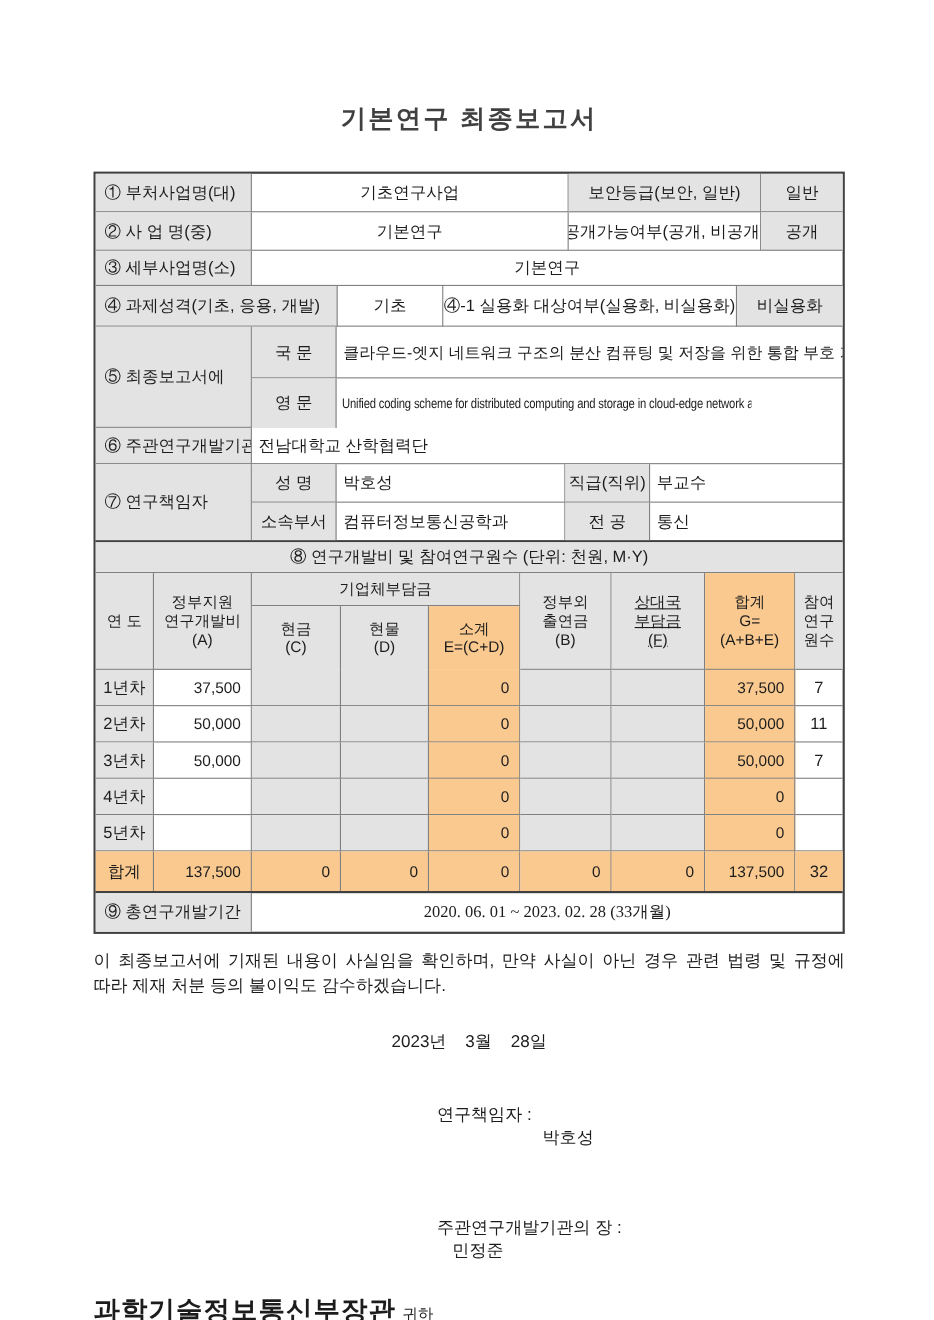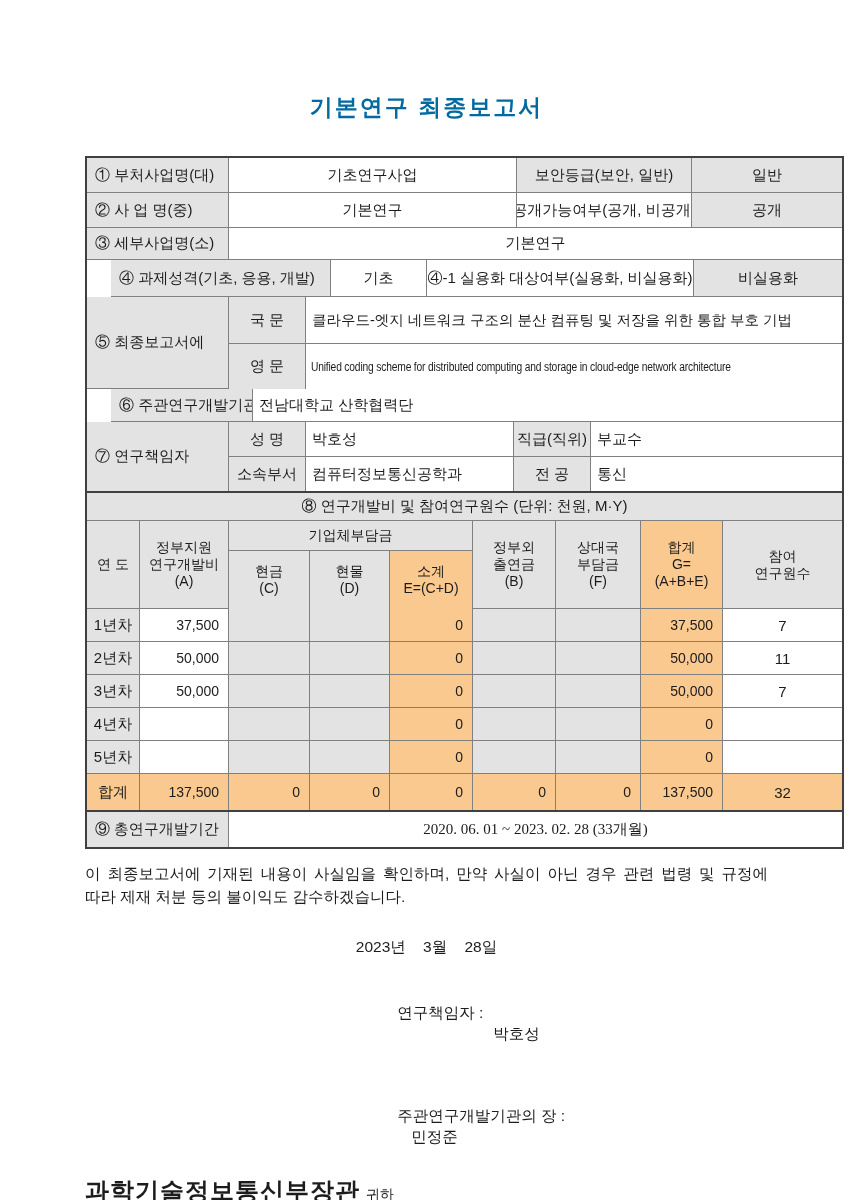--- a/index.html
+++ b/index.html
@@ -1,41 +1,41 @@
 <!DOCTYPE html>
 <html><head>
 <meta charset="utf-8">
 <style>
   * { margin:0; padding:0; box-sizing:border-box; }
   html,body { background:#ffffff; }
   body { width:849px; height:1200px; position:relative; font-family:"Liberation Sans", sans-serif; color:#1c1c1c; }
   .page { width:849px; height:1200px; padding:92px 81px 0 85px; position:relative; }
 
-  .title { text-align:center; font-size:23px; font-weight:bold; letter-spacing:2px; margin-bottom:33px; color:#0369a1; }
+  .title { text-align:center; font-size:23px; font-weight:bold; letter-spacing:2px; margin-bottom:33px; color:#404040; }
 
   
-  .doc-table { width:759px; border:2px solid #404040; }
+  .doc-table { width:683px; border:2px solid #404040; }
   .row { display:grid; }
   .cell { border-right:1px solid #808080; border-bottom:1px solid #808080;
           display:flex; align-items:center; font-size:15px; overflow:hidden;
           padding:2px 6px; white-space:nowrap; }
   .cell.last { border-right:none; }
   .cell.nb { border-bottom:none; }
   .gray { background:#e3e3e3; }
   .orange { background:#f9c98f; }
   .center { justify-content:center; text-align:center; }
   .num { justify-content:flex-end; padding-right:9px; font-size:14px; }
   .lbl { padding-left:8px; }
   .pre { white-space:pre-line; text-align:center; line-height:17px; }
 
   .r1, .r2 { grid-template-columns:142px 288px 175px 1fr; height:35px; }
   .r3 { grid-template-columns:142px 1fr; height:32px; }
-  .r4 { grid-template-columns:220px 96px 267px 1fr; height:37px;padding-left:24px; }
+  .r4 { grid-template-columns:220px 96px 267px 1fr; height:37px; }
   .r5 { grid-template-columns:142px 77px 1fr; grid-template-rows:47px 45px; }
-  .r6 { grid-template-columns:142px 1fr; height:33px;padding-left:24px; }
+  .r6 { grid-template-columns:142px 1fr; height:33px; }
   .r7 { grid-template-columns:142px 77px 208px 77px 1fr; grid-template-rows:35px 34px; }
   .span2 { grid-row:1 / 3; }
   .band { height:30px; border-top:2px solid #404040; }
   .band .cell { border-right:none; font-size:15px; }
 
   .bhead { grid-template-columns:53px 89px 81px 80px 83px 83px 85px 82px 1fr; grid-template-rows:30px 58px; }
   .brow  { grid-template-columns:53px 89px 81px 80px 83px 83px 85px 82px 1fr; height:33px; }
   .brow-total { height:36px; }
   .brow-total .cell { border-bottom:none; background:#f9c98f; }
   .hdr { font-size:14px; }
@@ -129,21 +129,21 @@
 (A)</div>
       <div class="cell gray center hdr pre nb" style="grid-column:3;grid-row:2;">현금
 (C)</div>
       <div class="cell gray center hdr pre nb" style="grid-column:4;grid-row:2;">현물
 (D)</div>
       <div class="cell orange center hdr pre nb" style="grid-column:5;grid-row:2;">소계
 E=(C+D)</div>
       <div class="cell gray center span2 hdr pre" style="grid-column:6;">정부외
 출연금
 (B)</div>
-      <div class="cell gray center span2 hdr pre" style="grid-column:7;">상대국
+      <div class="cell gray center span2 hdr pre" style="grid-column:7;text-decoration:underline;">상대국
 부담금
 (F)</div>
       <div class="cell orange center span2 hdr pre" style="grid-column:8;">합계
 G=(A+B+E)</div>
       <div class="cell gray center span2 hdr pre last" style="grid-column:9;">참여
 연구원수</div>
     </div>
 
     <div class="row brow">
       <div class="cell gray center">1년차</div>

